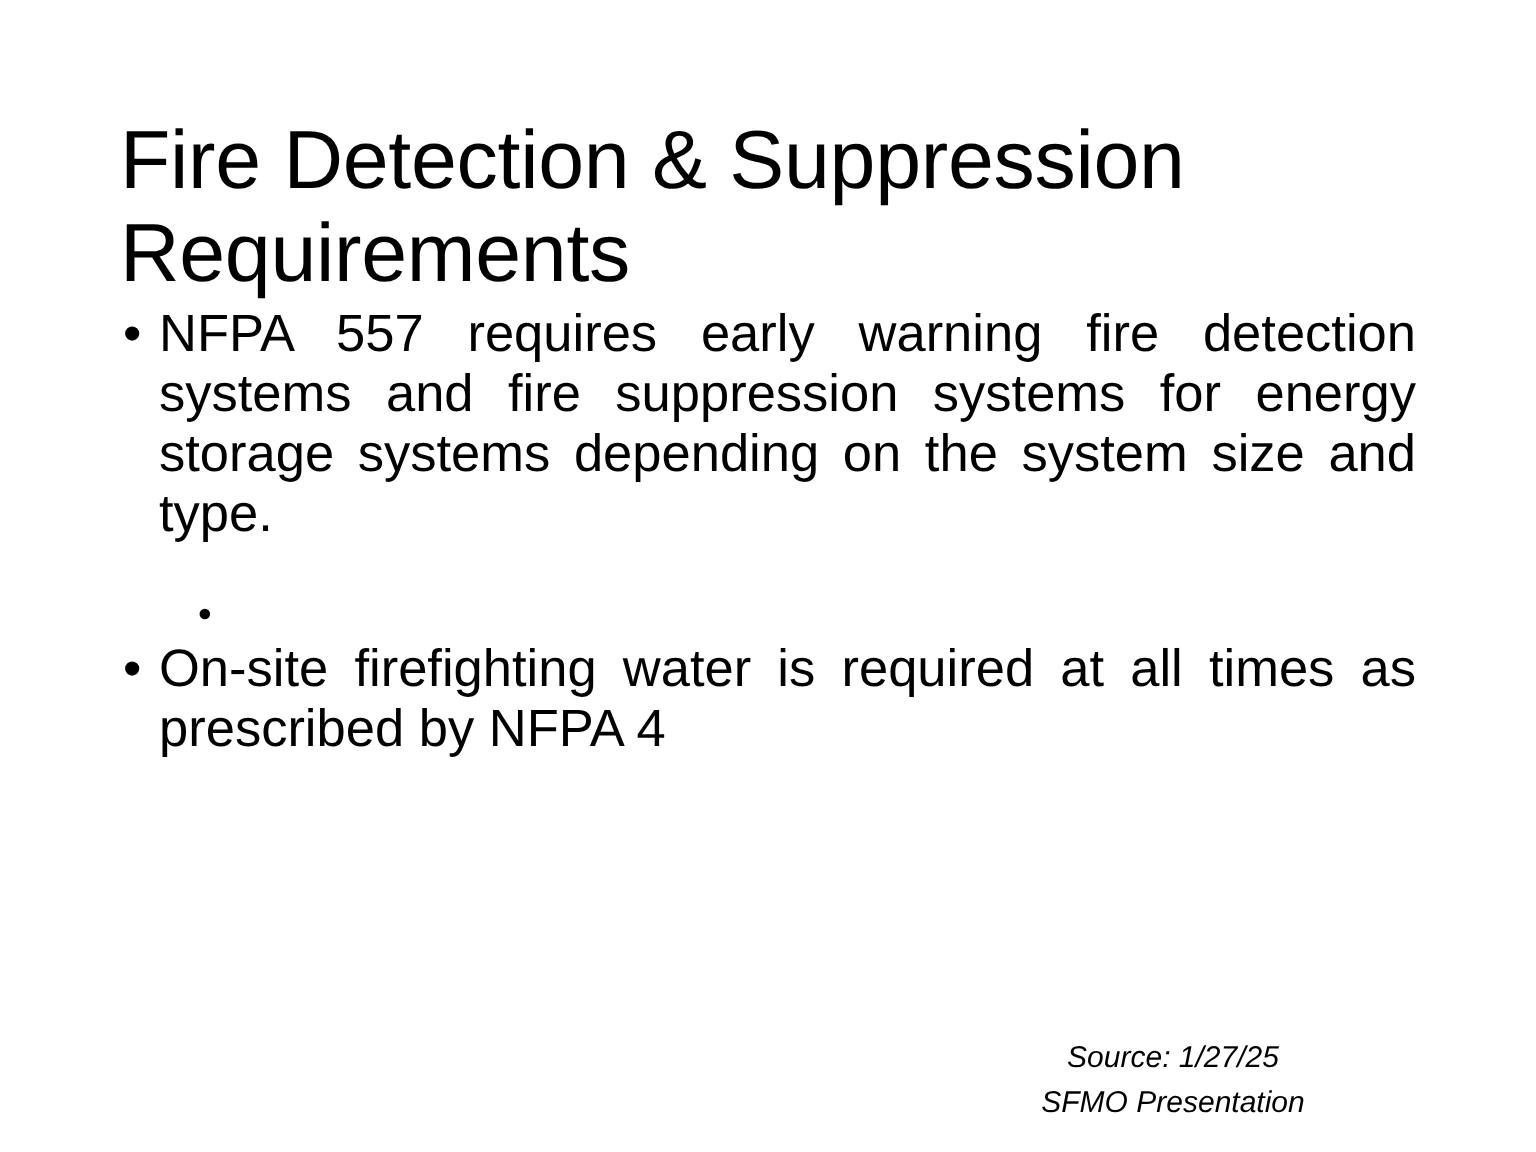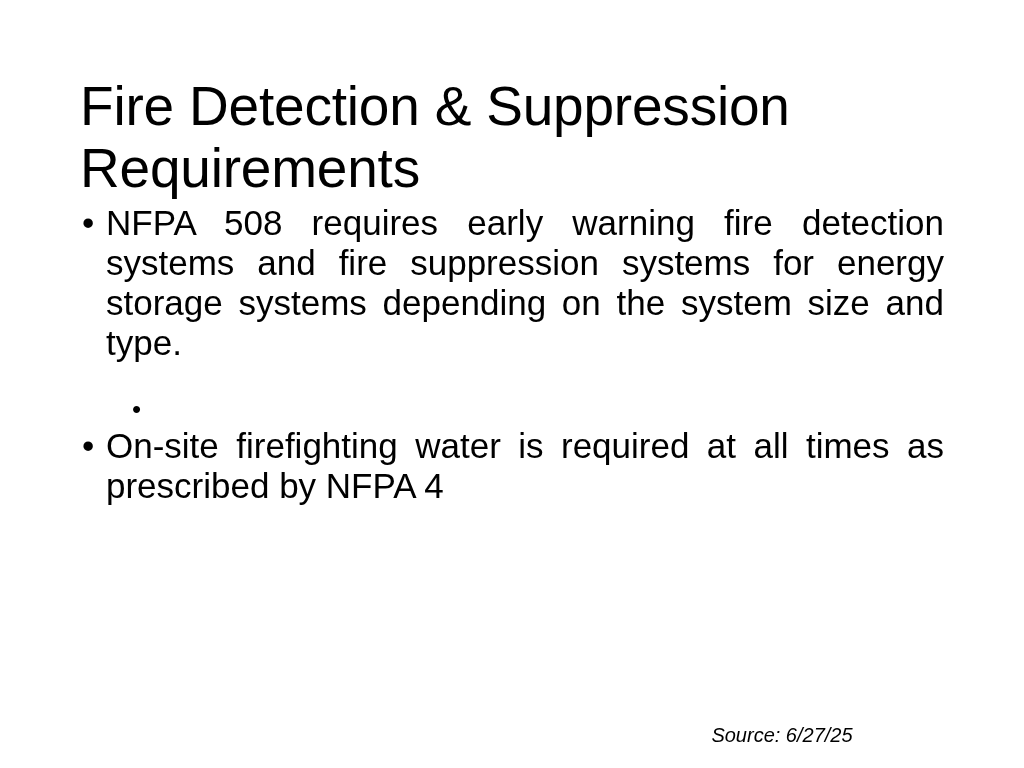--- a/index.html
+++ b/index.html
@@ -109,35 +109,36 @@
 <body>
 
 <div class="slide">
 
   <h1 class="slide-title">Fire Detection &amp; Suppression Requirements</h1>
 
   <div class="body-block">
 
     <p class="bullet-l1">
       <span class="marker">•</span>
-      <span>NFPA 508 requires early warning fire detection systems and fire suppression systems for energy storage systems depending on the system size and type.</span>
+      <span>NFPA 557 requires early warning fire detection systems and fire suppression systems for energy storage systems depending on the system size and type.</span>
     </p>
 
     <div class="sub-list">
       <p class="bullet-l2">
         <span class="marker">•</span>
       </p>
     </div>
 
     <div class="spacer-para"></div>
 
     <p class="bullet-l1">
       <span class="marker">•</span>
       <span>On-site firefighting water is required at all times as prescribed by NFPA 4</span>
     </p>
 
   </div>
 
   <div class="source-note">
-    <span class="line">Source: 6/27/25</span>
+    <span class="line">Source: 1/27/25</span>
+    <span class="line">SFMO Presentation</span>
   </div>
 
 </div>
 
 </body></html>

